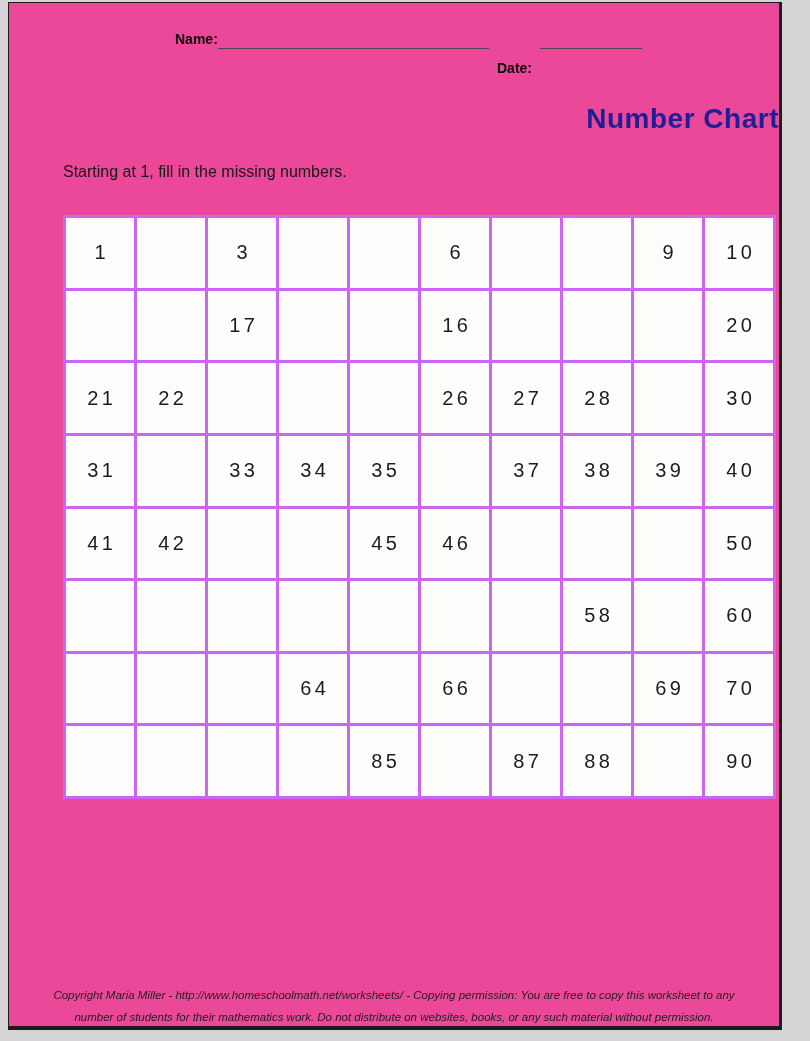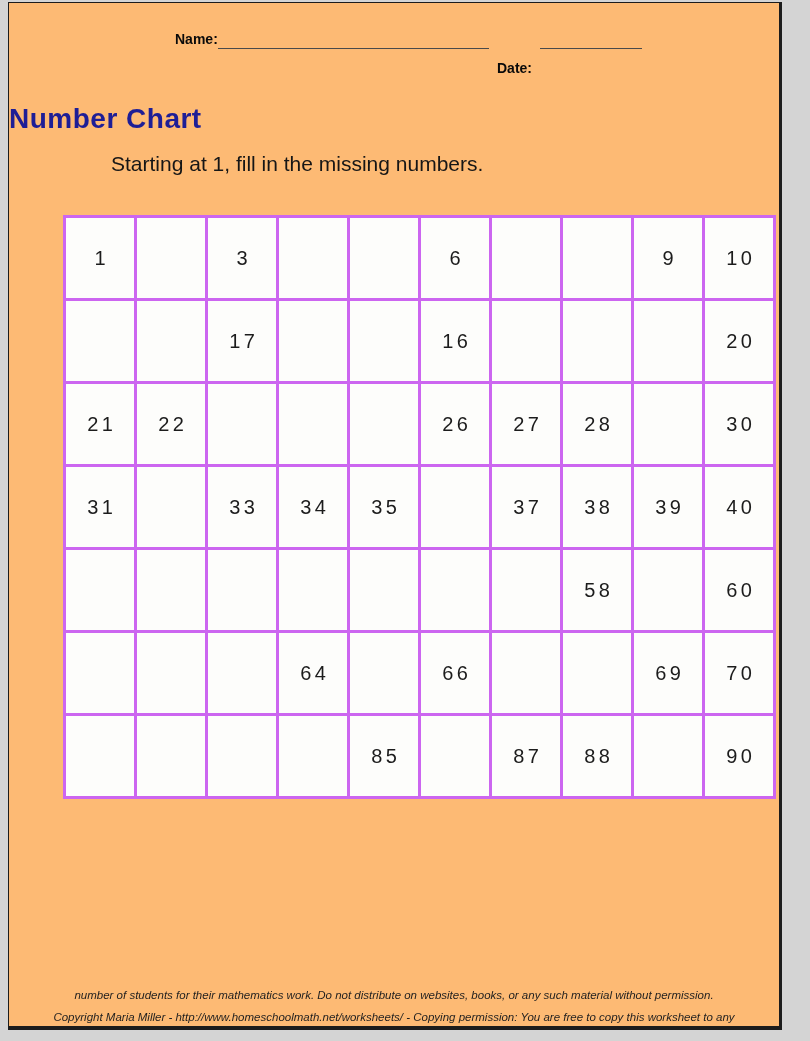--- a/index.html
+++ b/index.html
@@ -7,21 +7,21 @@
     width:810px;height:1041px;
     background:#d4d4d4;
     font-family:"Liberation Sans", sans-serif;
     position:relative;
     overflow:hidden;
   }
   .page{
     position:absolute;
     left:8px; top:2px;
     width:774px; height:1028px;
-    background:#fdba74;
+    background:#ec4899;
     border:1px solid #1c1c1c;
     border-right-width:3px;
     border-bottom-width:4px;
     box-sizing:border-box;
   }
   
   .hdr-label{
     position:absolute;
     font-weight:bold;
     font-size:14px;
@@ -36,33 +36,32 @@
     height:16px;
     border-bottom:1.5px solid #4a4a4a;
   }
   .name-line{left:209px;width:271px;}
   .date-line{left:531px;width:102px;}
 
   .title{
     position:absolute;
     left:0; right:0;
     top:100px;
-    text-align:left;
+    text-align:right;
     font-size:28px;
     font-weight:bold;
     color:#1e1e96;
     letter-spacing:0.5px;
   }
   .instruction{
     position:absolute;
     left:54px;
-    top:149px;
-    font-size:21px;
+    top:160px;
+    font-size:16px;
     color:#161616;
-    margin-left:48px;
   }
 
   .grid-wrap{
     position:absolute;
     left:54px;
     top:212px;
   }
   table.number-grid{
     border-collapse:collapse;
     table-layout:fixed;
@@ -153,20 +152,32 @@
             <td>33</td>
             <td>34</td>
             <td>35</td>
             <td></td>
             <td>37</td>
             <td>38</td>
             <td>39</td>
             <td>40</td>
           </tr>
           <tr>
+            <td>41</td>
+            <td>42</td>
+            <td></td>
+            <td></td>
+            <td>45</td>
+            <td>46</td>
+            <td></td>
+            <td></td>
+            <td></td>
+            <td>50</td>
+          </tr>
+          <tr>
             <td></td>
             <td></td>
             <td></td>
             <td></td>
             <td></td>
             <td></td>
             <td></td>
             <td>58</td>
             <td></td>
             <td>60</td>
@@ -193,17 +204,17 @@
             <td>87</td>
             <td>88</td>
             <td></td>
             <td>90</td>
           </tr>
         </tbody>
     </table>
   </div>
 
   <div class="footer">
+    <div>Copyright Maria Miller - http://www.homeschoolmath.net/worksheets/ - Copying permission: You are free to copy this worksheet to any</div>
     <div>number of students for their mathematics work. Do not distribute on websites, books, or any such material without permission.</div>
-    <div>Copyright Maria Miller - http://www.homeschoolmath.net/worksheets/ - Copying permission: You are free to copy this worksheet to any</div>
   </div>
 
 </div>
 
 </body></html>

